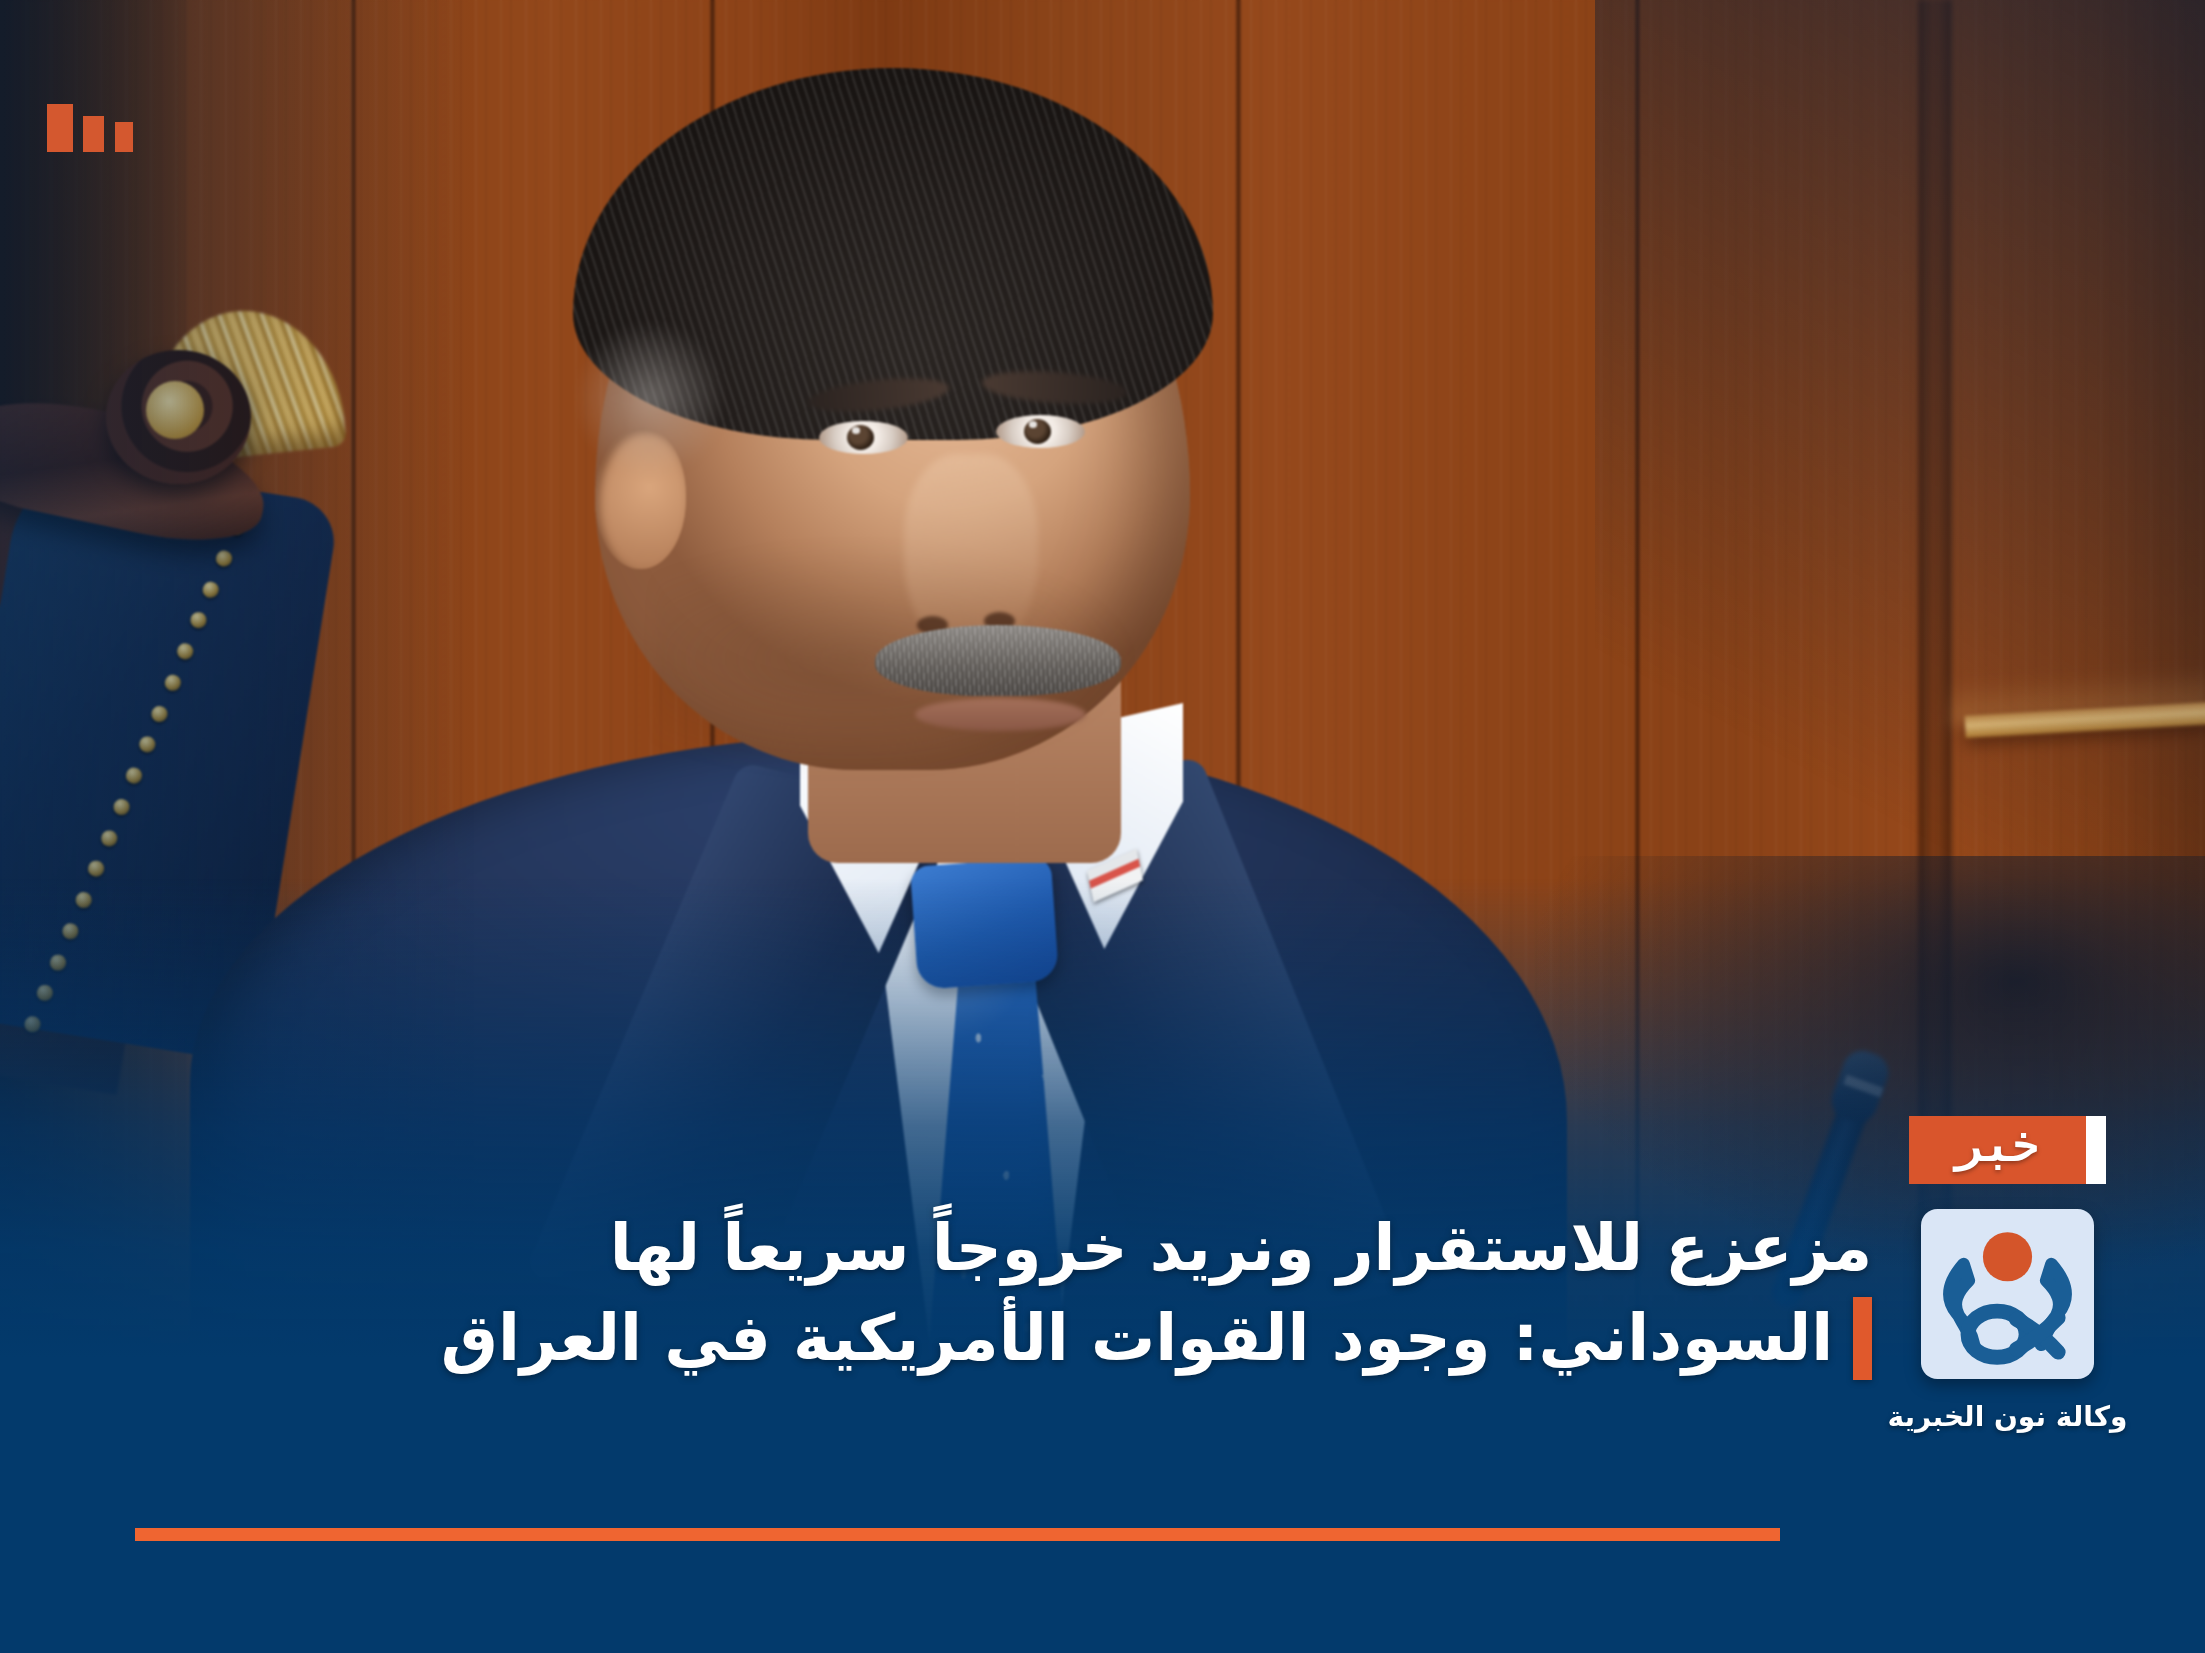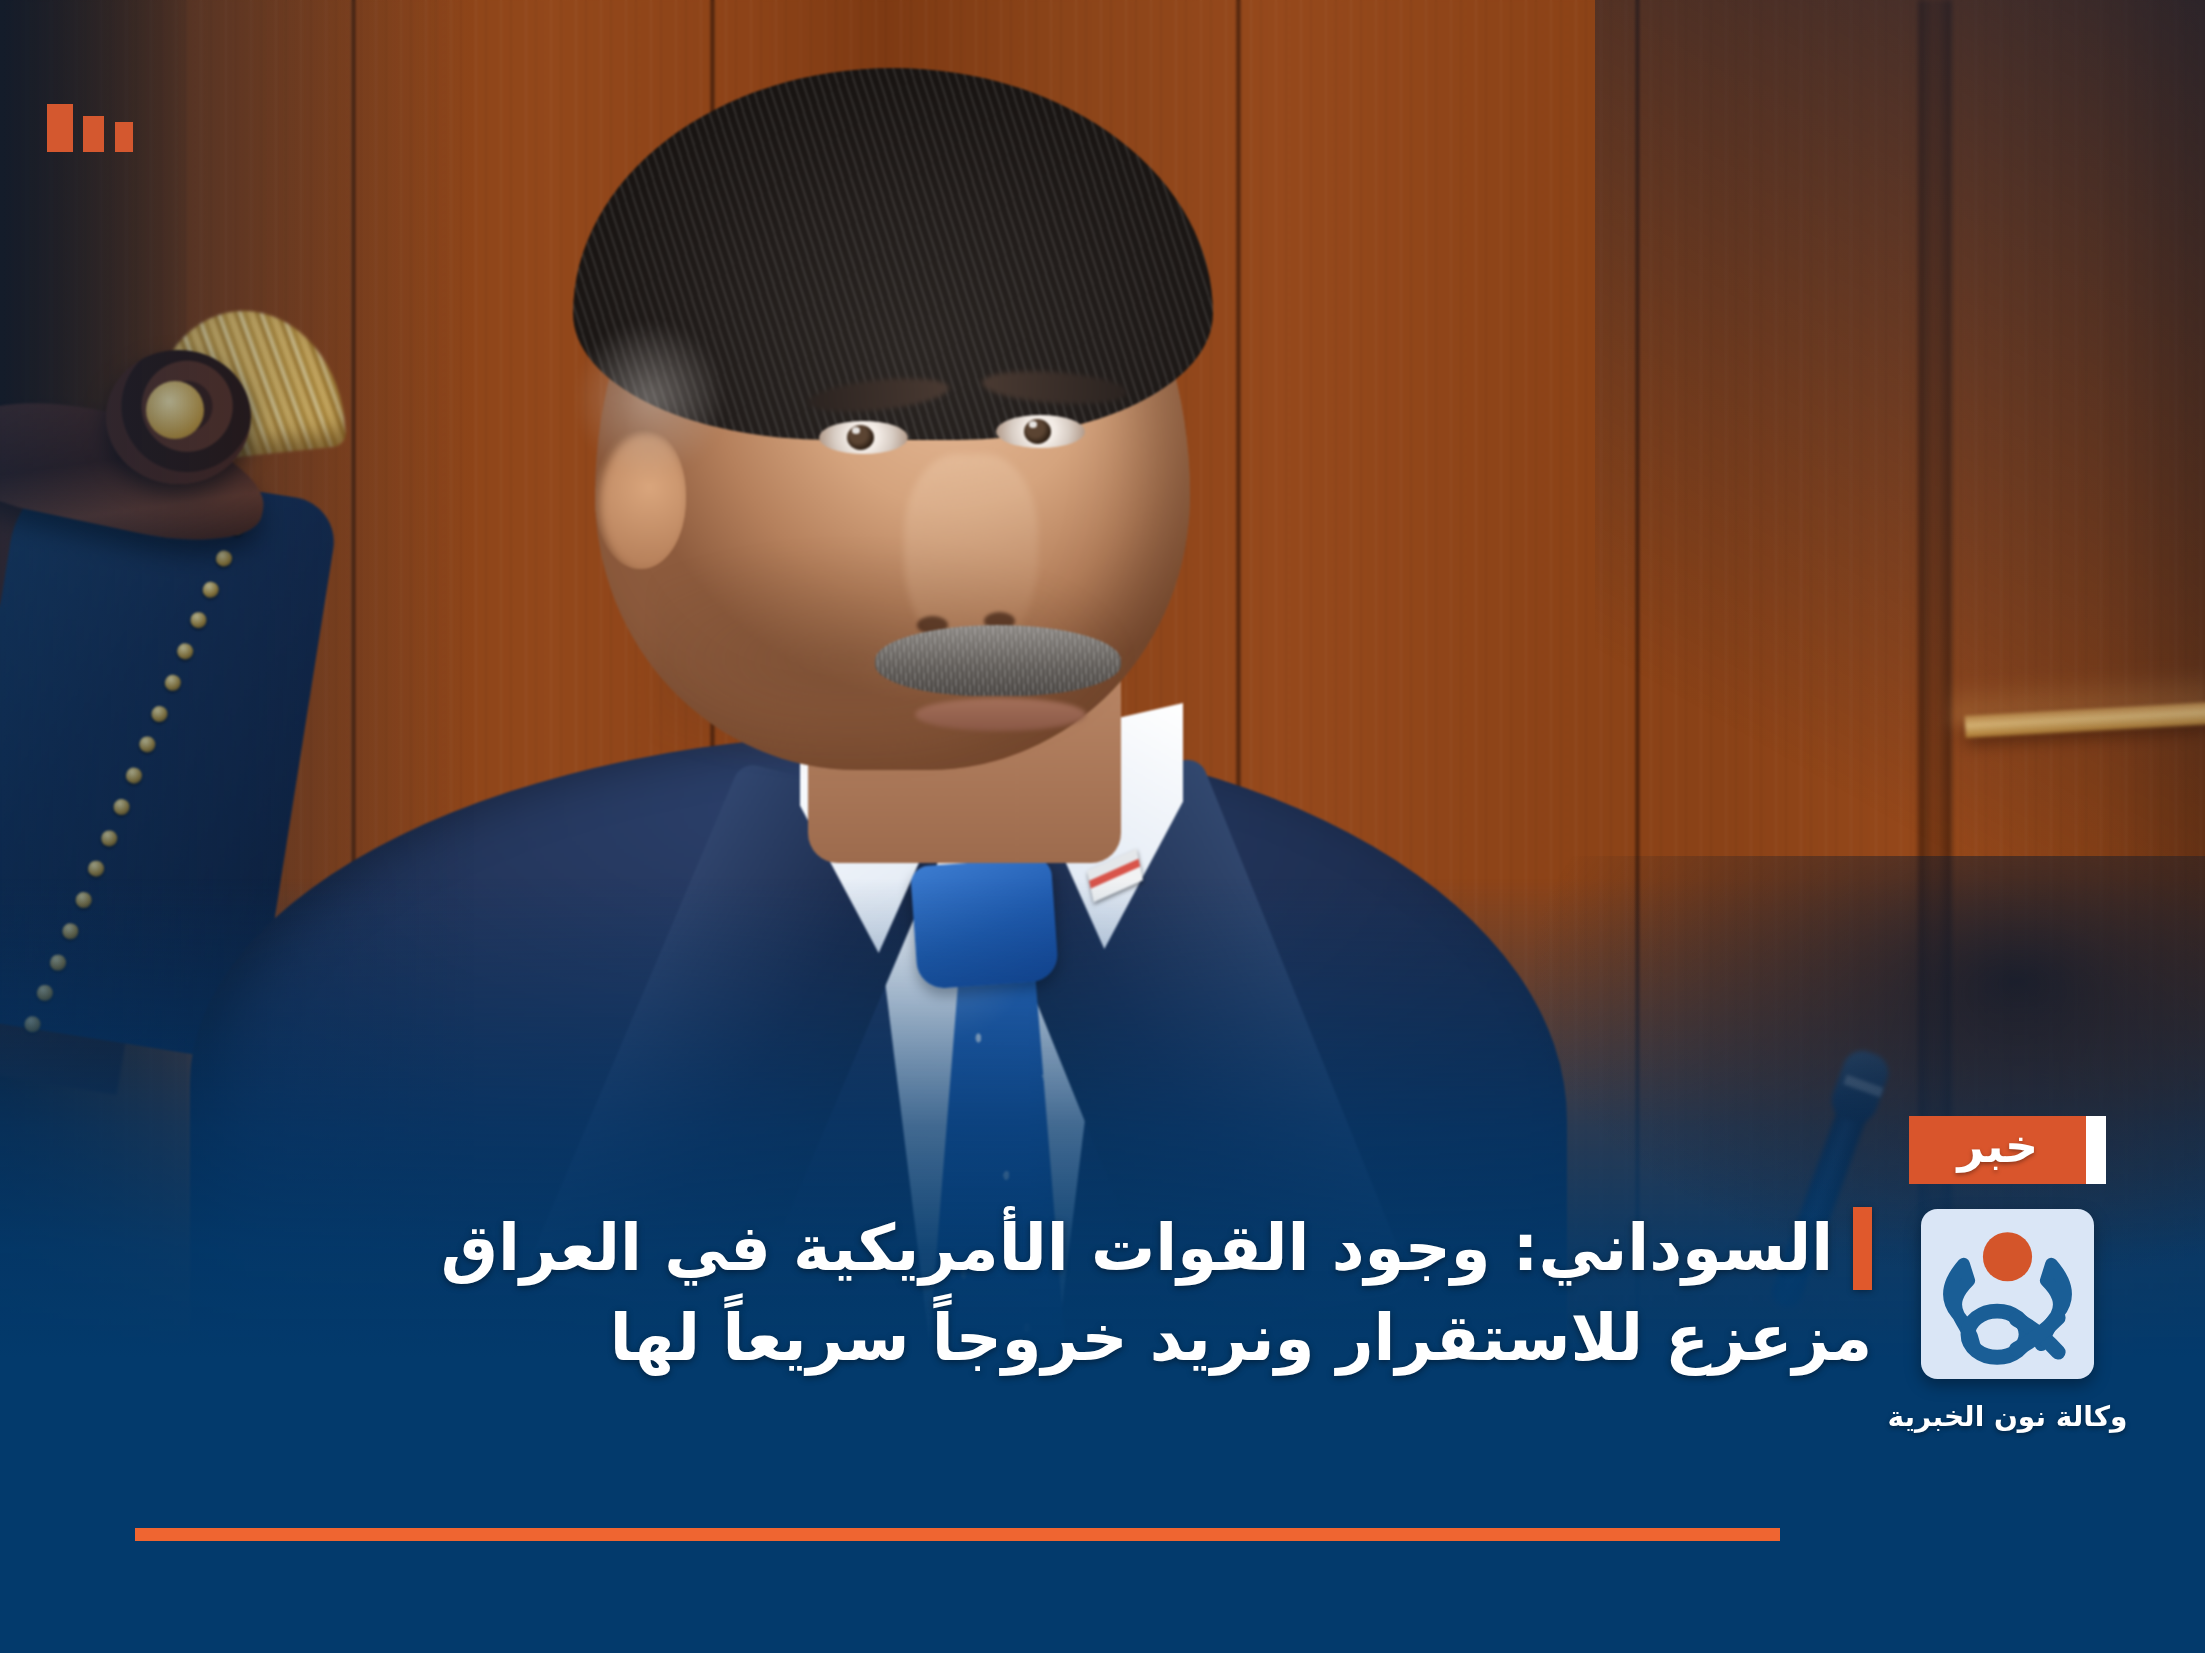--- a/index.html
+++ b/index.html
@@ -361,20 +361,21 @@
   }
   .badge-wrap{display:flex;align-items:stretch;height:68px;margin-bottom:25px;}
   .badge{
     background:#d9552c;color:#fff;
     font-size:46px;font-weight:bold;
     padding:0 27px 7.4px 27px;
     display:flex;align-items:center;justify-content:center;
     letter-spacing:1.5px;direction:rtl;
     min-width:177px;
     text-shadow:0 1.5px 4.5px rgba(0,0,0,.35);
+    font-family:Liberation Mono, monospace;
   }
   .badge-tick{width:19.4px;background:#ffffff;}
 
   .logo-card{
     width:173px;height:170px;border-radius:16.4px;
     background:#dae6f6;
     display:flex;align-items:center;justify-content:center;
     box-shadow:0 6px 16.4px rgba(0,0,0,.35);
   }
   .logo-card svg{width:149px;height:146px;display:block;}
@@ -477,25 +478,25 @@
   <div class="tint-dark-rb"></div>
 
   <div class="barsmark">
     <i></i>
     <i></i>
     <i></i>
   </div>
 
   <div class="headline">
     <div class="hl-row">
+      <span class="hl-line">مزعزع للاستقرار ونريد خروجاً سريعاً لها</span>
+    </div>
+    <div class="hl-row">
       <span class="hl-accent"></span>
       <span class="hl-line">السوداني: وجود القوات الأمريكية في العراق</span>
-    </div>
-    <div class="hl-row">
-      <span class="hl-line">مزعزع للاستقرار ونريد خروجاً سريعاً لها</span>
     </div>
   </div>
   <div class="hl-rule"></div>
 
   <div class="brand">
 
     <div class="badge-wrap">
       <span class="badge">خبر</span>
       <span class="badge-tick"></span>
     </div>

